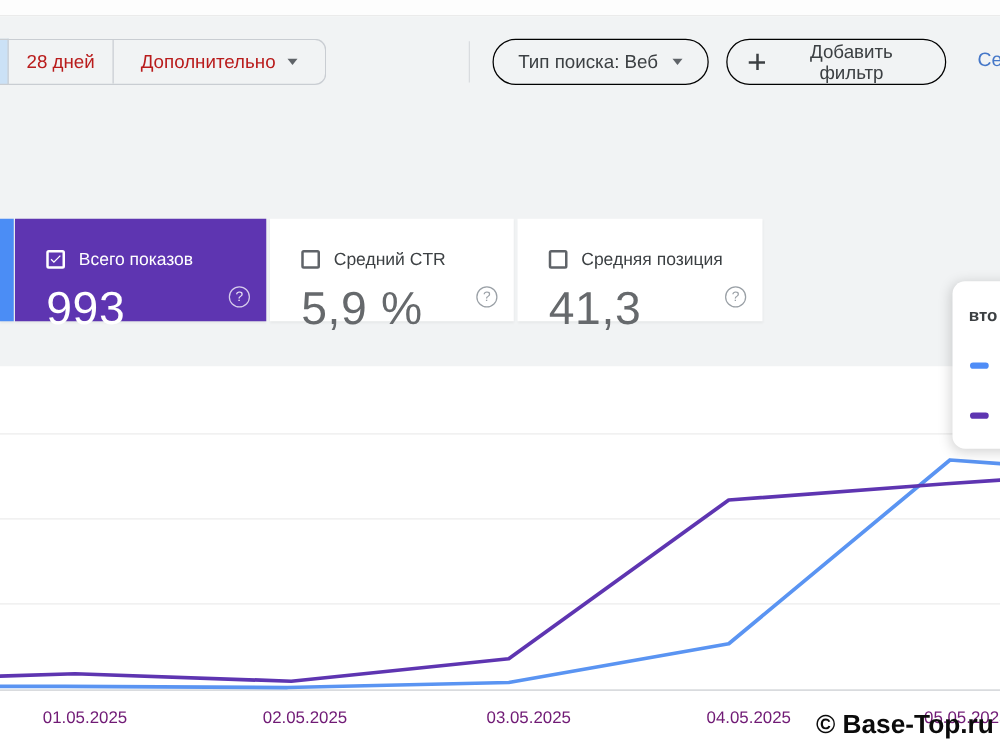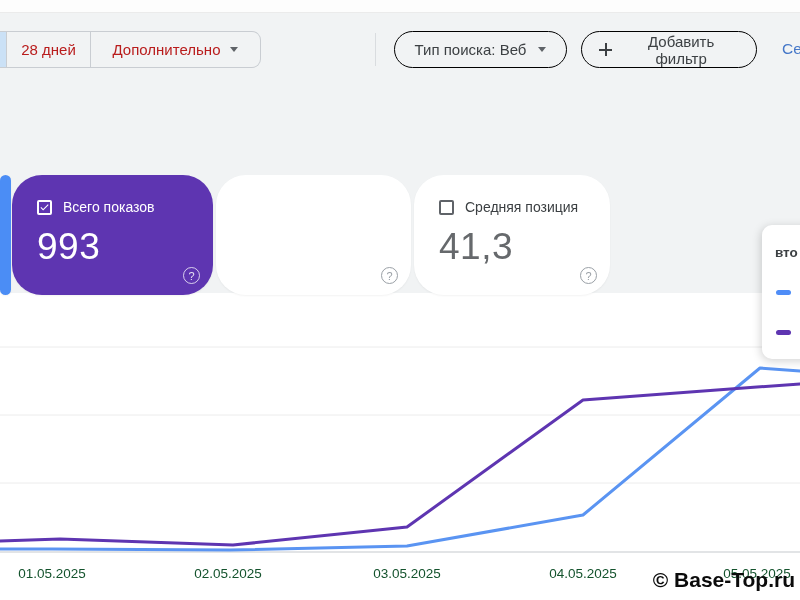--- a/index.html
+++ b/index.html
@@ -23,40 +23,40 @@
   .chip{position:absolute;top:31px;height:37px;box-sizing:border-box;border:1px solid #000000;border-radius:19px;background:transparent;display:flex;align-items:center;gap:12px;font-size:15px;color:#3c4043;cursor:pointer;padding:0 17px;font-family:inherit;}
   .chip-search{left:394px;width:173px;justify-content:center;}
   .chip-filter{left:581px;width:176px;justify-content:center;}
   .plus-icon{position:relative;width:13px;height:13px;display:inline-block;}
   .plus-icon::before,.plus-icon::after{content:"";position:absolute;background:#3c4043;}
   .plus-icon::before{left:5.5px;top:0;width:2px;height:13px;}
   .plus-icon::after{left:0;top:5.5px;width:13px;height:2px;}
   .reset-link{position:absolute;left:782px;top:40px;font-size:15.5px;color:#4577c8;text-decoration:none;white-space:nowrap;cursor:pointer;}
 
   
-  .card{position:absolute;top:175px;height:120px;background:#fff;box-shadow:0 1px 2px rgba(0,0,0,0.05);border-radius:30px;}
+  .card{position:absolute;top:175px;height:82px;background:#fff;box-shadow:0 1px 2px rgba(0,0,0,0.05);}
   .card-partial{left:0;width:11px;}
   .card-1{left:12px;width:201px;}
   .card-2{left:216px;width:195px;}
   .card-3{left:414px;width:196px;}
   .card-inner{padding:24px 0 0 25px;}
   .card-head{display:flex;align-items:center;gap:11px;}
   .cb{width:15px;height:15px;box-sizing:border-box;border:2px solid #5f6368;border-radius:2px;background:transparent;display:flex;align-items:center;justify-content:center;cursor:pointer;flex:none;}
   .card-sel .cb{border-color:#ffffff;}
   .cb svg{width:12px;height:12px;}
   .card-label{font-size:14px;color:#3c4043;white-space:nowrap;}
   .card-sel .card-label{color:#ffffff;}
   .card-value{font-size:37px;line-height:1;margin-top:13px;color:#66696c;letter-spacing:0.5px;}
   .card-sel .card-value{color:#ffffff;}
   .help-icon{position:absolute;right:13px;bottom:11px;width:17px;height:17px;box-sizing:border-box;border:1.5px solid #9aa0a6;border-radius:50%;color:#9aa0a6;font-size:11px;display:flex;align-items:center;justify-content:center;cursor:pointer;}
   .card-sel .help-icon{border-color:rgba(255,255,255,0.75);color:rgba(255,255,255,0.85);}
 
   
   #chart-svg{position:absolute;left:0;top:0;width:800px;height:600px;z-index:1;}
-  .x-labels span{position:absolute;top:566px;transform:translateX(-50%);font-size:13.5px;color:#14532d;white-space:nowrap;z-index:2;}
+  .x-labels span{position:absolute;top:566px;transform:translateX(-50%);font-size:13.5px;color:#701a75;white-space:nowrap;z-index:2;margin-left:16px;}
 
   
   .chart-tooltip{position:absolute;left:762px;top:225px;width:58px;height:134px;box-sizing:border-box;background:#ffffff;border-radius:10px 0 0 10px;box-shadow:-1px 2px 10px rgba(0,0,0,0.18);z-index:5;padding:20px 0 0 13px;overflow:hidden;}
   .tt-date{font-size:13.5px;font-weight:600;color:#3c4043;white-space:nowrap;}
   .tt-dash{display:block;width:15px;height:5px;border-radius:3px;margin-left:1px;}
   .tt-dash-blue{margin-top:30px;}
   .tt-dash-purple{margin-top:35px;}
 
   .watermark{position:absolute;right:5px;top:568px;font-size:21px;font-weight:600;color:#0b0b0b;z-index:6;white-space:nowrap;}
 </style>
@@ -98,20 +98,27 @@
           </svg>
         </span>
         <span class="card-label">Всего показов</span>
       </div>
       <div class="card-value">993</div>
     </div>
     <span class="help-icon">?</span>
   </div>
 
   <div class="card card-2">
+    <div class="card-inner">
+      <div class="card-head">
+        <span class="cb"></span>
+        <span class="card-label">Средний CTR</span>
+      </div>
+      <div class="card-value">5,9 %</div>
+    </div>
     <span class="help-icon">?</span>
   </div>
 
   <div class="card card-3">
     <div class="card-inner">
       <div class="card-head">
         <span class="cb"></span>
         <span class="card-label">Средняя позиция</span>
       </div>
       <div class="card-value">41,3</div>

